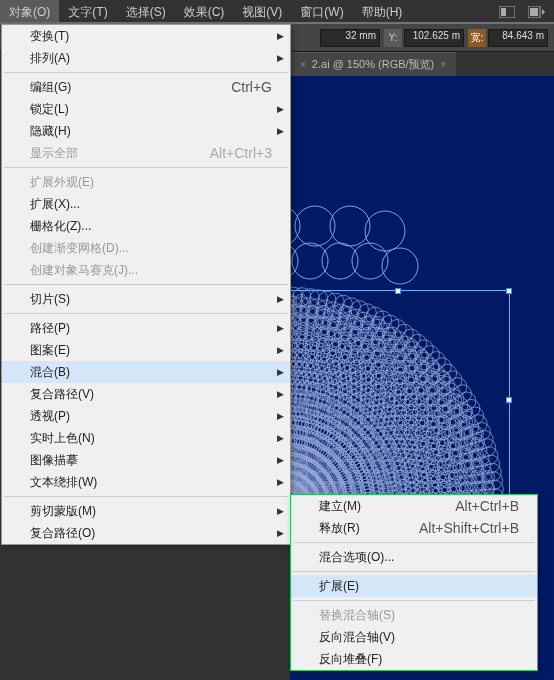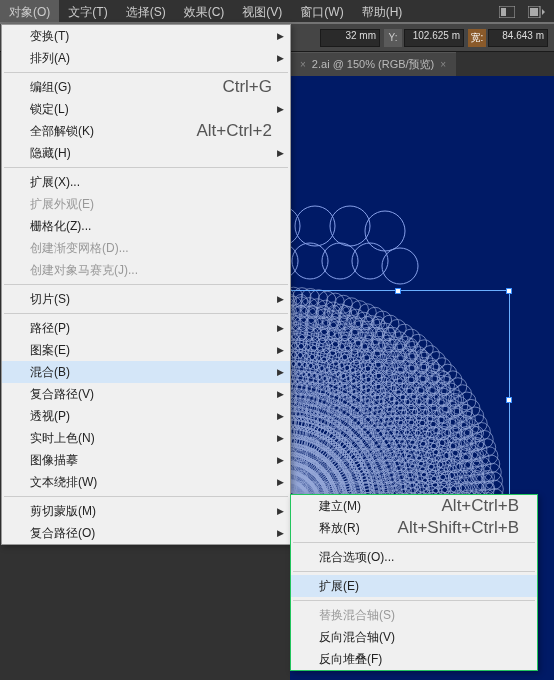--- a/index.html
+++ b/index.html
@@ -21,21 +21,21 @@
 .canvas-area{position:absolute;top:76px;left:290px;right:0;bottom:0;background:#001a66;overflow:hidden}
 .artboard{position:absolute;top:0;left:0;width:100%;height:100%}
 .sel-box{position:absolute;top:214px;left:-5px;width:225px;height:220px;border:1px solid #6ab0ff}
 .handle{position:absolute;width:6px;height:6px;background:#fff;border:1px solid #3a8fff}.h-tr{top:-3px;right:-3px}.h-br{bottom:-3px;right:-3px}
 .h-tm{top:-3px;left:50%;margin-left:-3px}.h-bm{bottom:-3px;left:50%;margin-left:-3px}.h-mr{right:-3px;top:50%;margin-top:-3px}
 
 .dropdown{position:absolute;top:24px;left:1px;width:290px;background:#f0f0f0;border:1px solid #999;box-shadow:2px 2px 6px rgba(0,0,0,.3);font-size:12px;color:#222;z-index:10}
 .dd-item{display:flex;justify-content:space-between;align-items:center;height:22px;padding:0 18px 0 28px;cursor:pointer;position:relative}
 .dd-item:hover,.dd-item.hover{background:#d4e6f8}
 .dd-item.disabled{color:#999}
-.dd-item .shortcut{color:#555;font-size:17px}
+.dd-item .shortcut{color:#555;font-size:14px}
 .dd-item.disabled .shortcut{color:#aaa}
 .dd-item .arrow{position:absolute;right:6px;font-size:9px;color:#333}
 .dd-sep{height:1px;background:#ccc;margin:3px 2px}
 
 .submenu{position:absolute;top:494px;left:290px;width:248px;background:#f0f0f0;border:1px solid #22c55e;box-shadow:2px 2px 6px rgba(0,0,0,.3);font-size:12px;color:#222;z-index:11}
 </style>
 </head>
 <body>
 
 <div class="menubar">
@@ -1299,33 +1299,33 @@
     <div class="dd-sep"></div>
     <div class="dd-item">
       <span>编组(G)</span>
       <span class="shortcut">Ctrl+G</span>
     </div>
     <div class="dd-item">
       <span>锁定(L)</span>
       <span class="arrow">▶</span>
     </div>
     <div class="dd-item">
-      <span>全部解锁(K)</span>
-      <span class="shortcut">Alt+Ctrl+2</span>
-    </div>
-    <div class="dd-item">
       <span>隐藏(H)</span>
       <span class="arrow">▶</span>
     </div>
+    <div class="dd-item disabled">
+      <span>显示全部</span>
+      <span class="shortcut">Alt+Ctrl+3</span>
+    </div>
     <div class="dd-sep"></div>
-    <div class="dd-item">
-      <span>扩展(X)...</span>
-    </div>
     <div class="dd-item disabled">
       <span>扩展外观(E)</span>
+    </div>
+    <div class="dd-item">
+      <span>扩展(X)...</span>
     </div>
     <div class="dd-item">
       <span>栅格化(Z)...</span>
     </div>
     <div class="dd-item disabled">
       <span>创建渐变网格(D)...</span>
     </div>
     <div class="dd-item disabled">
       <span>创建对象马赛克(J)...</span>
     </div>

